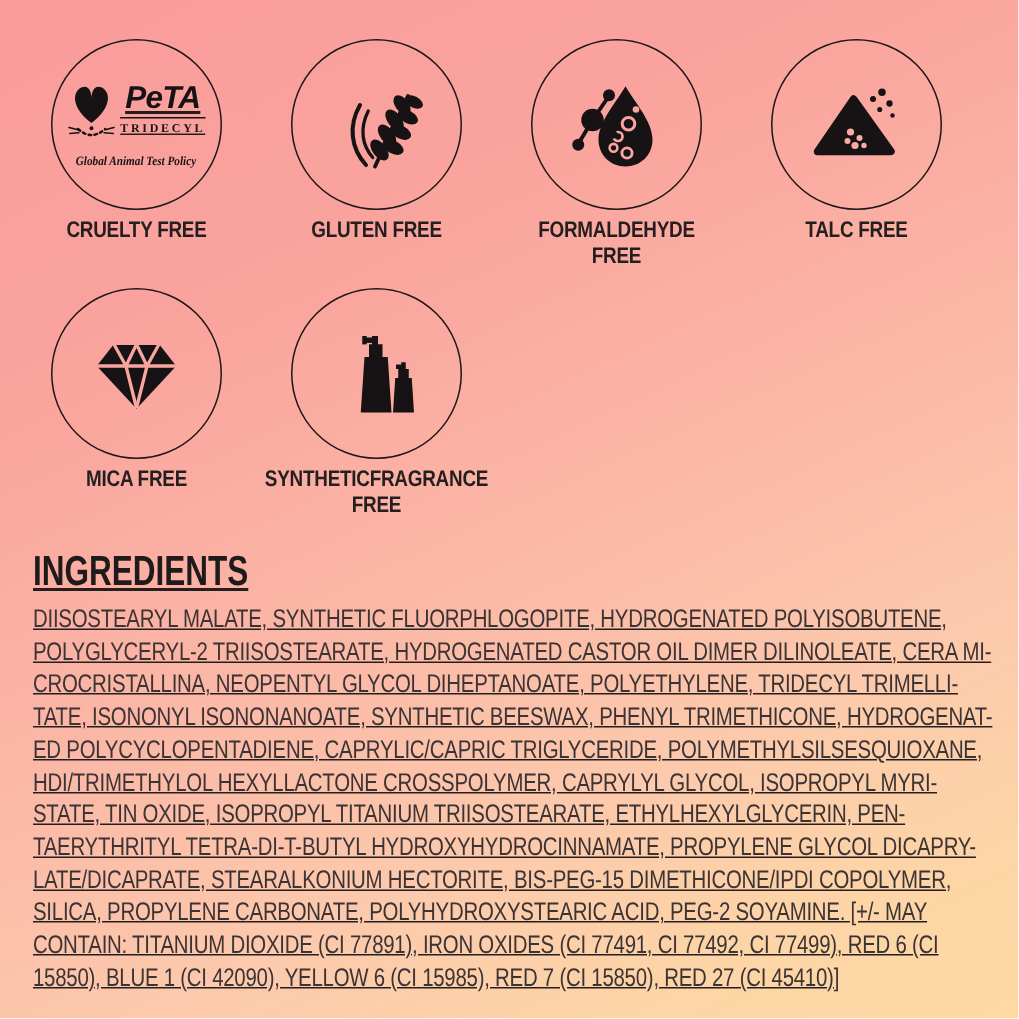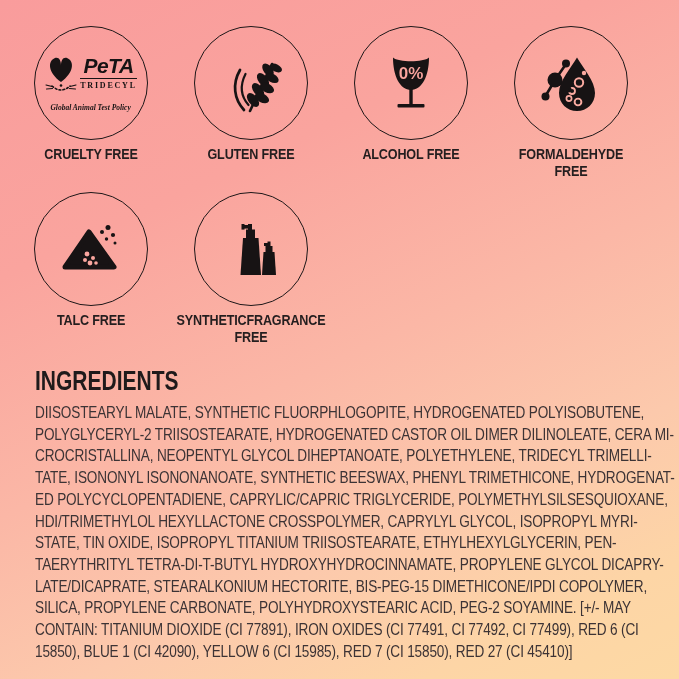--- a/index.html
+++ b/index.html
@@ -30,40 +30,40 @@
     letter-spacing:-0.2px;
     text-align:center;white-space:pre-line;
     transform:scaleX(0.84);transform-origin:50% 0;
     color:#241e1f;
   }
   .icon-svg{width:64px;height:64px;display:block;}
   
   .peta{display:flex;flex-direction:column;align-items:center;width:92px;}
   .peta-top{display:flex;align-items:flex-start;gap:3px;}
   .peta-bunny{width:32px;height:44px;}
-  .peta-right{display:flex;flex-direction:column;align-items:center;}
+  .peta-right{display:flex;flex-direction:column;align-items:center;text-decoration:underline;}
   .peta-brand{
     font-weight:bold;font-style:italic;font-size:21px;line-height:21px;
     letter-spacing:-0.5px;color:#17
 1314;
   }
   .peta-brand{color:#171314;}
   .peta-approved{
     margin-top:2px;border-top:1.6px solid #171314;padding-top:2px;
     font-family:"Liberation Serif",serif;font-weight:bold;
     font-size:8px;letter-spacing:1.8px;color:#171314;white-space:nowrap;
   }
   .peta-policy{
     margin-top:3px;
     font-family:"Liberation Serif",serif;font-style:italic;font-weight:bold;
     font-size:8.5px;white-space:nowrap;color:#171314;
     transform:scaleX(0.88);transform-origin:50% 0;
   }
   
-  .ingredients{margin:8px 0 0 35px;}
+  .ingredients{margin:8px 0 0 22px;text-decoration:underline;}
   .ing-heading{
     margin:0;font-size:28px;line-height:30px;font-weight:bold;
     color:#1f1a1b;letter-spacing:0;
     transform:scaleX(0.75);transform-origin:0 50%;
     white-space:nowrap;
   }
   .ing-lines{margin-top:6px;}
   .ing-line{
     font-size:17px;line-height:21.7px;letter-spacing:-0.2px;
     color:#3c3335;white-space:nowrap;
@@ -112,36 +112,20 @@
             <ellipse cx="43" cy="47" rx="4.4" ry="7.6" transform="rotate(-62 43 47)"></ellipse>
             <ellipse cx="48" cy="37" rx="4.4" ry="7.6" transform="rotate(-62 48 37)"></ellipse>
             <ellipse cx="53" cy="27" rx="4.2" ry="7.2" transform="rotate(-62 53 27)"></ellipse>
             <ellipse cx="57" cy="17" rx="3.8" ry="6.4" transform="rotate(-62 57 17)"></ellipse>
           </g>
         </svg>
       </div>
       <div class="badge-label">GLUTEN FREE</div>
     </div>
 
-    <div class="badge">
-      <div class="circle">
-        <svg class="icon-svg" viewBox="0 0 64 64">
-          <defs>
-            <mask id="mglass">
-              <rect width="64" height="64" fill="white"></rect>
-              <text x="32" y="28" text-anchor="middle" font-family="Liberation Sans, sans-serif" font-size="17" font-weight="bold" fill="black">0%</text>
-            </mask>
-          </defs>
-          <path d="M14,6.5 C19.5,11.5 44.5,11.5 50,6.5 C50,25 43,39 32,39 C21,39 14,25 14,6.5 Z" fill="#171314" mask="url(#mglass)"></path>
-          <rect x="30.3" y="38" width="3.4" height="15.5" fill="#171314"></rect>
-          <rect x="18.5" y="53" width="27" height="3.4" rx="1" fill="#171314"></rect>
-        </svg>
-      </div>
-      <div class="badge-label">ALCOHOL FREE</div>
-    </div>
 
 
     <div class="badge">
       <div class="circle">
         <svg class="icon-svg" viewBox="0 0 64 64">
           <defs>
             <mask id="mdrop">
               <rect width="64" height="64" fill="white"></rect>
               <circle cx="45" cy="22" r="2.2" fill="black"></circle>
               <circle cx="40" cy="31.5" r="4.2" fill="none" stroke="black" stroke-width="2"></circle>
@@ -179,20 +163,40 @@
           <circle cx="43" cy="15" r="2" fill="#171314"></circle>
           <circle cx="49" cy="10.5" r="2.5" fill="#171314"></circle>
           <circle cx="54" cy="18" r="2.1" fill="#171314"></circle>
           <circle cx="47.5" cy="22" r="1.7" fill="#171314"></circle>
           <circle cx="56" cy="26" r="1.5" fill="#171314"></circle>
         </svg>
       </div>
       <div class="badge-label">TALC FREE</div>
     </div>
 
+    <div class="badge">
+      <div class="circle">
+        <svg class="icon-svg" viewBox="0 0 64 64">
+          <defs>
+            <mask id="mmica">
+              <rect width="64" height="64" fill="white"></rect>
+              <g stroke="black" stroke-width="2.2" fill="none">
+                <path d="M5,27 L59,27"></path>
+                <path d="M17,12.5 L25,27 L32,55"></path>
+                <path d="M47,12.5 L39,27 L32,55"></path>
+                <path d="M32,12.5 L25,27"></path>
+                <path d="M32,12.5 L39,27"></path>
+              </g>
+            </mask>
+          </defs>
+          <path d="M16.5,13 L47.5,13 L58.5,27 L32,55.5 L5.5,27 Z" fill="#171314" mask="url(#mmica)"></path>
+        </svg>
+      </div>
+      <div class="badge-label">MICA FREE</div>
+    </div>
 
     <div class="badge">
       <div class="circle">
         <svg class="icon-svg" viewBox="0 0 64 64">
           <g fill="#171314">
             <rect x="29" y="7" width="4" height="6"></rect>
             <rect x="23.5" y="8" width="7" height="3.6"></rect>
             <rect x="22.5" y="7" width="3" height="5.6"></rect>
             <rect x="27" y="12.5" width="9" height="9"></rect>
             <path d="M24,21 L39.5,21 L42,58 L21.5,58 Z"></path>

